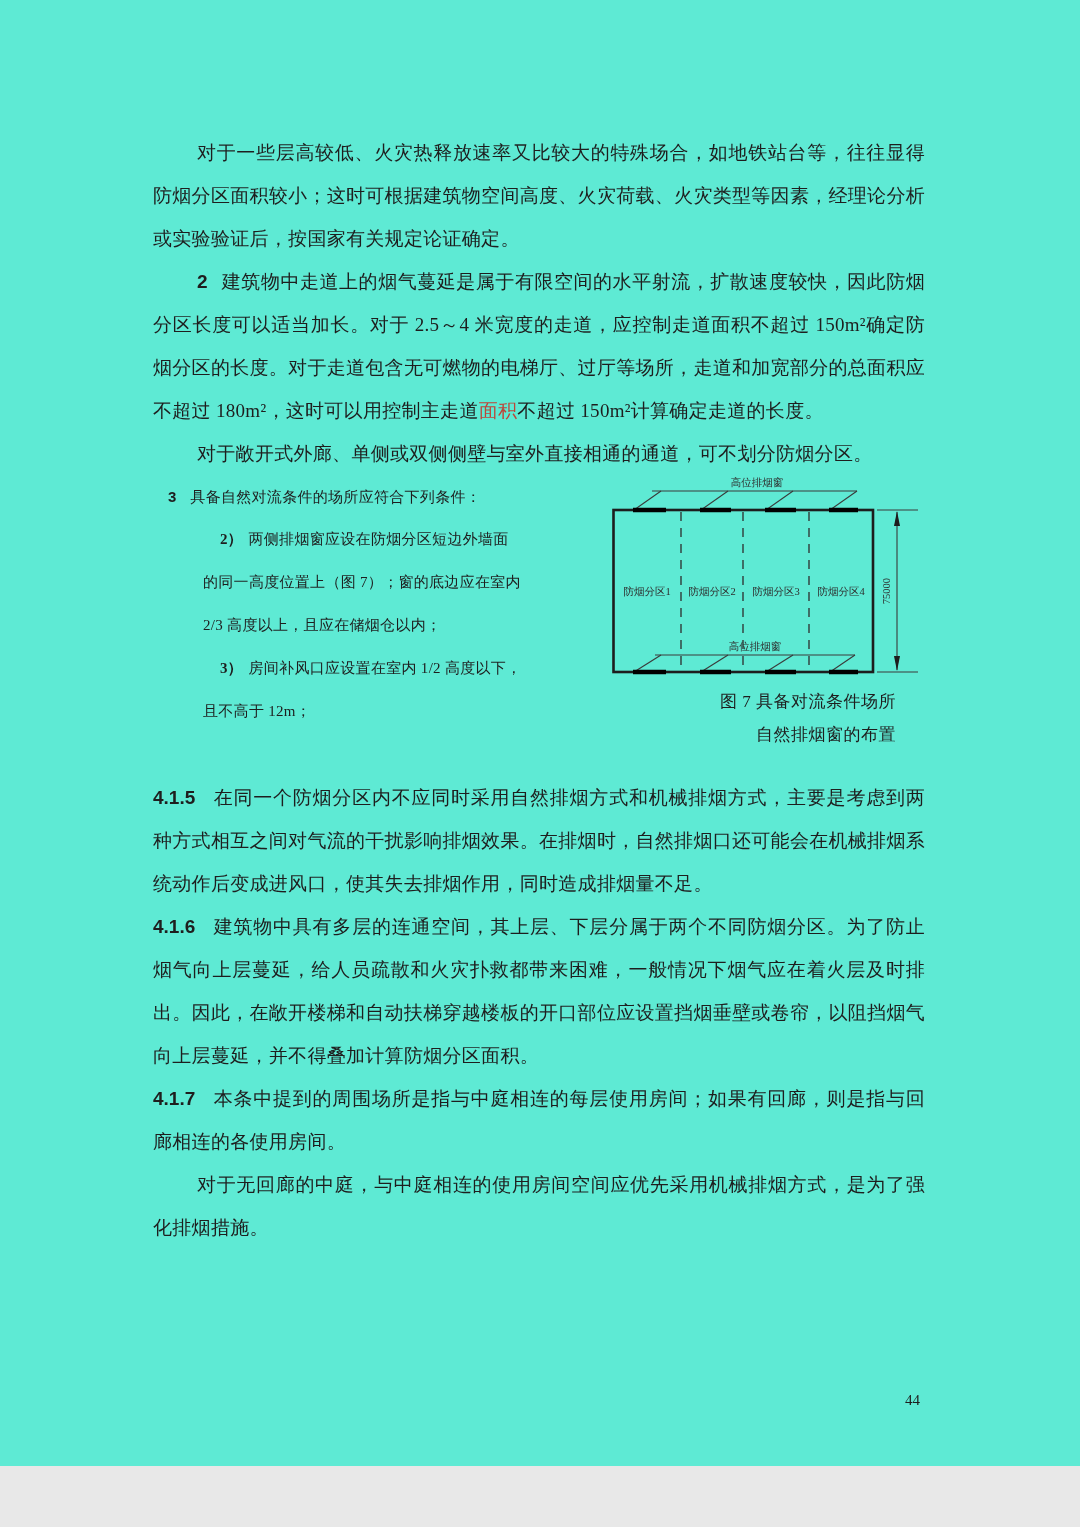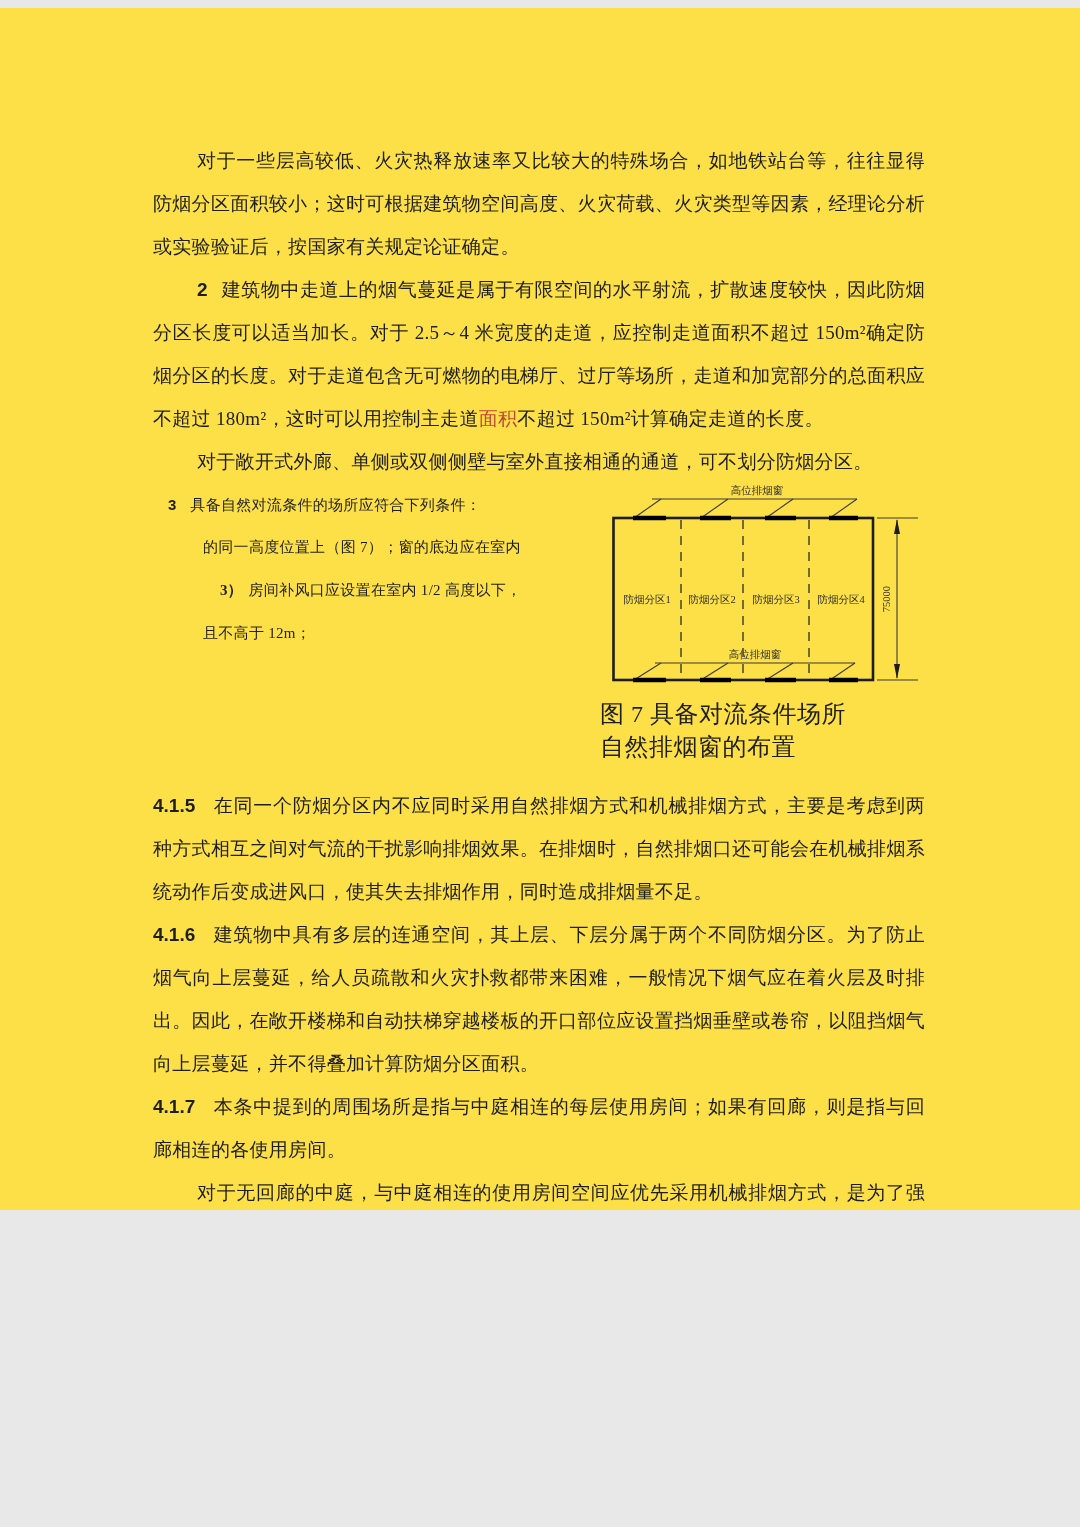--- a/index.html
+++ b/index.html
@@ -1,23 +1,23 @@
 <!DOCTYPE html>
 <html><head>
 <meta charset="utf-8">
 <style>
   html,body{margin:0;padding:0;background:#e8e8e8;}
   .page{
     position:relative;
-    width:1080px;height:1202px;
-    background:#fde047;
+    width:1080px;height:1466px;
+    background:#5eead4;
     font-family:"Liberation Serif","DejaVu Serif",serif;
     color:#1e1e1e;
     overflow:hidden;
-    margin:8px auto;
+    margin:0 auto;
   }
   
   .region{
     position:absolute;
     left:153px;width:772px;
     font-size:19px;
     line-height:43px;
     letter-spacing:.3px;
     text-align:justify;
   }
@@ -55,22 +55,22 @@
   
   .figure{
     position:absolute;
     left:600px;top:466px;
     width:335px;height:302px;
   }
   .figure svg{display:block;}
   .fig-caption{
     position:absolute;
     left:0;width:296px;
-    text-align:left;
-    font-size:24px;
+    text-align:right;
+    font-size:17px;
     letter-spacing:.5px;
     color:#1e1e1e;
     white-space:nowrap;
   }
   .cap1{top:224px;}
   .cap2{top:257px;}
   .figtext{
     font-family:"Liberation Serif","DejaVu Serif",serif;
     fill:#2d2d2d;
   }
@@ -96,22 +96,28 @@
     </p>
     <p class="indent">
       <span>对于敞开式外廊、单侧或双侧侧壁与室外直接相通的通道，可不划分防烟分区。</span>
     </p>
   </div>
 
   <div class="lineblock">
     <div class="ln pl15">
       <span class="num">3</span><span>具备自然对流条件的场所应符合下列条件：</span>
     </div>
+    <div class="ln pl67">
+      <span class="num-item">2）</span><span>两侧排烟窗应设在防烟分区短边外墙面</span>
+    </div>
     <div class="ln pl50">
       <span>的同一高度位置上（图 7）；窗的底边应在室内</span>
+    </div>
+    <div class="ln pl50">
+      <span>2/3 高度以上，且应在储烟仓以内；</span>
     </div>
     <div class="ln pl67">
       <span class="num-item">3）</span><span>房间补风口应设置在室内 1/2 高度以下，</span>
     </div>
     <div class="ln pl50">
       <span>且不高于 12m；</span>
     </div>
   </div>
 
   <div class="region" style="top:776px;">

